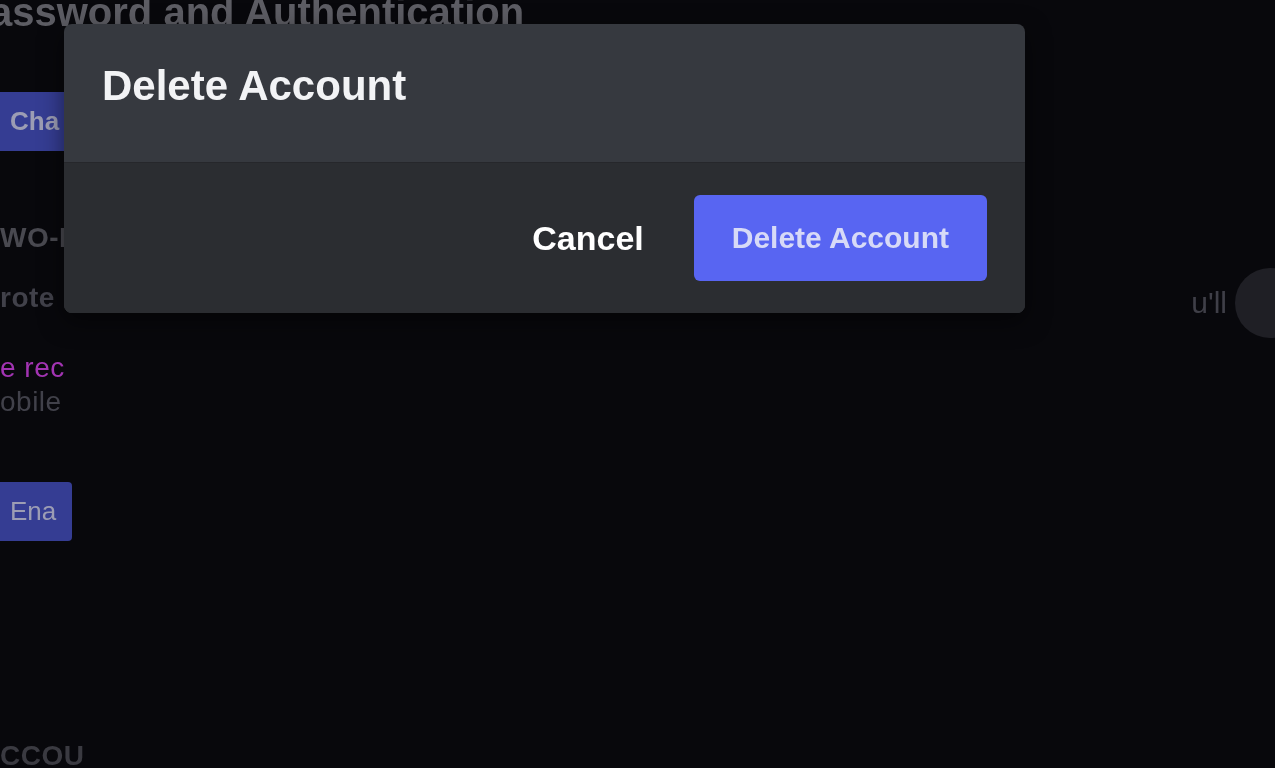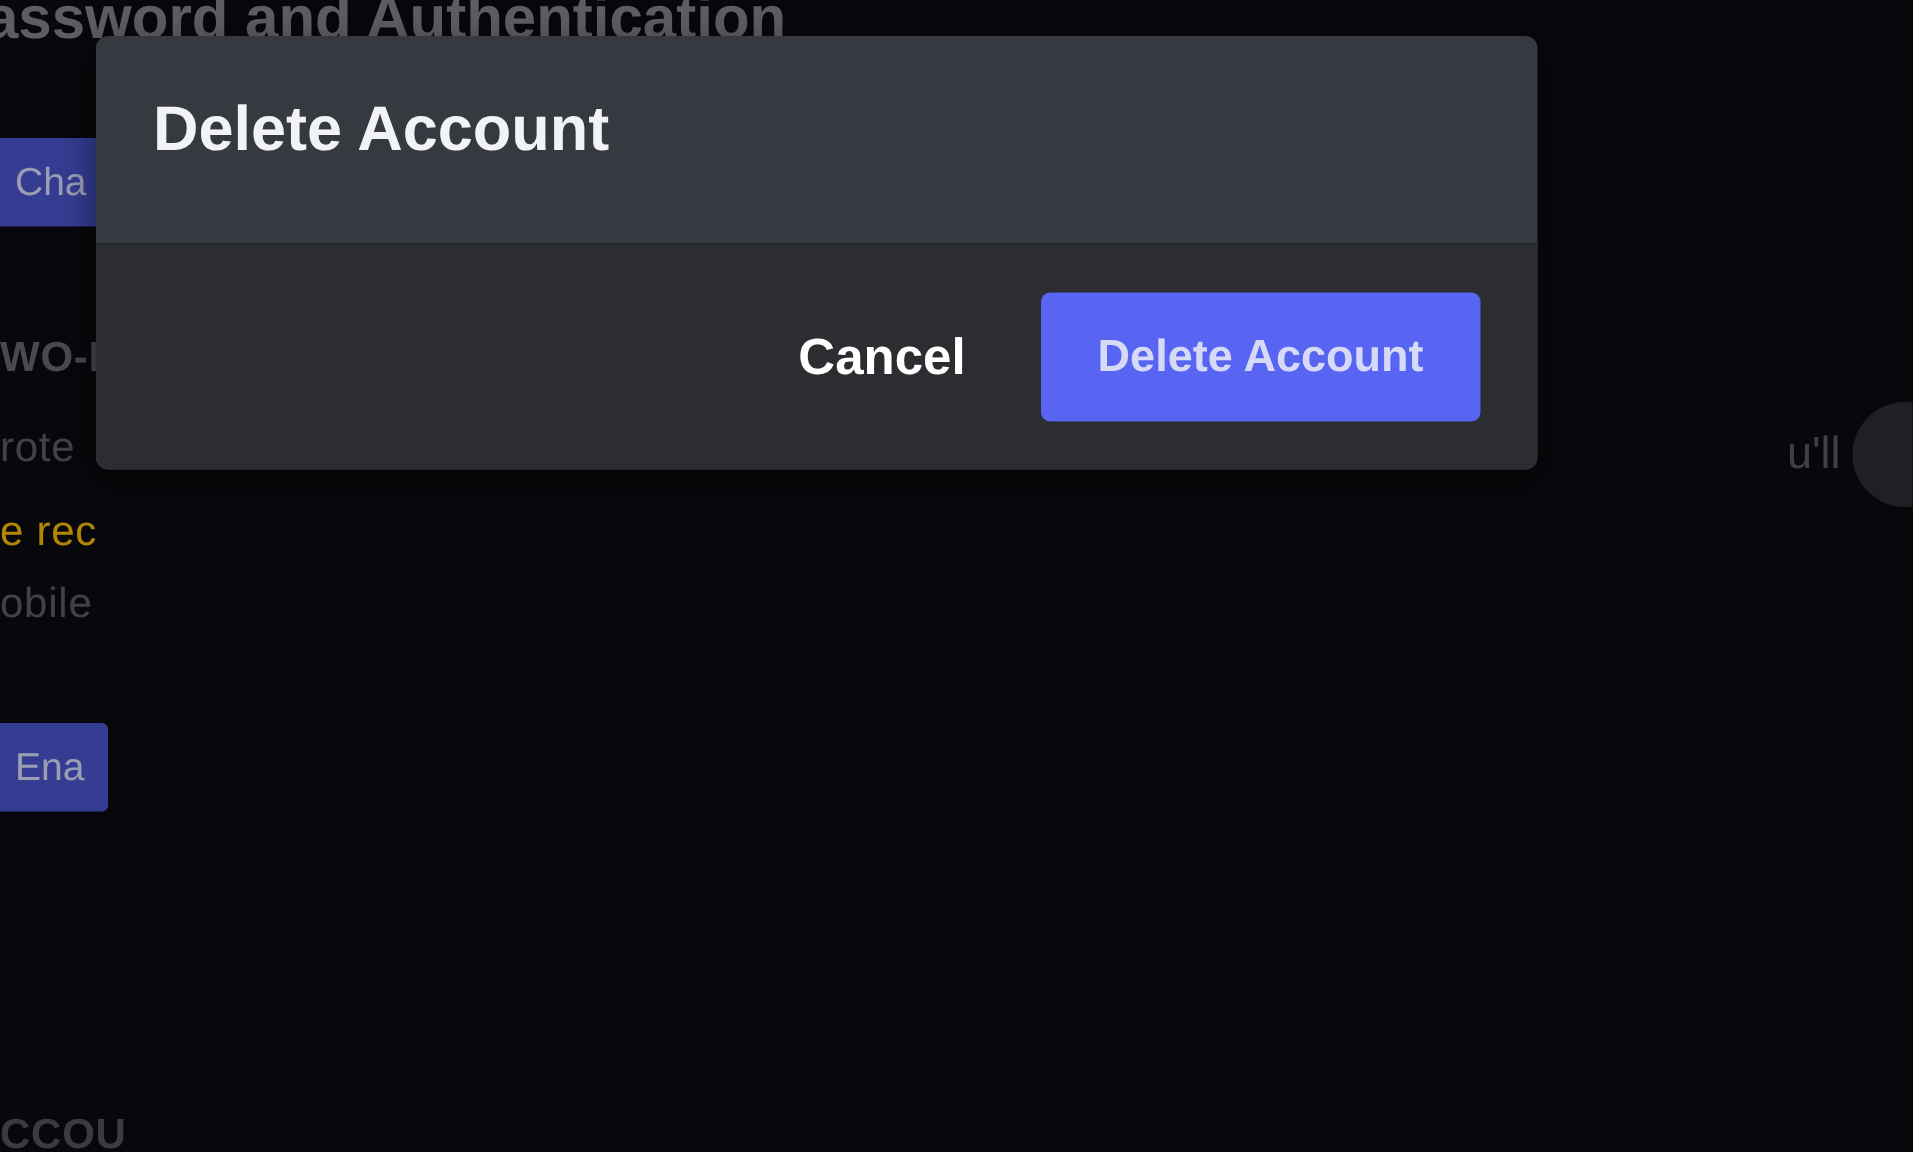--- a/index.html
+++ b/index.html
@@ -34,34 +34,34 @@
       color: #7d7d86;
     }
     .bg-button-cha {
       position: absolute;
       top: 92px;
       left: 0;
       background: #4752c4;
       color: #d0d2f0;
       padding: 14px 16px 14px 10px;
       font-size: 26px;
-      font-weight: 400;
+      font-weight: 700;
       border-radius: 0 4px 4px 0;
     }
     .bg-section-label {
       position: absolute;
       left: 0;
       font-size: 28px;
       font-weight: 700;
       color: #62626b;
       letter-spacing: 0.5px;
     }
     .bg-wof { top: 222px; }
-    .bg-line1 { top: 282px; font-size: 28px; font-weight: 400; color: #575763; }
-    .bg-line2 { top: 338px; font-size: 28px; font-weight: 500; color: #eab308; }
+    .bg-line1 { top: 282px; font-size: 28px; font-weight: 700; color: #575763; }
+    .bg-line2 { top: 352px; font-size: 28px; font-weight: 500; color: #d946ef; }
     .bg-line3 { top: 386px; font-size: 28px; font-weight: 500; color: #575763; }
     .bg-right-text {
       position: absolute;
       top: 286px;
       right: 48px;
       font-size: 30px;
       font-weight: 500;
       color: #555560;
     }
     .bg-ena {

